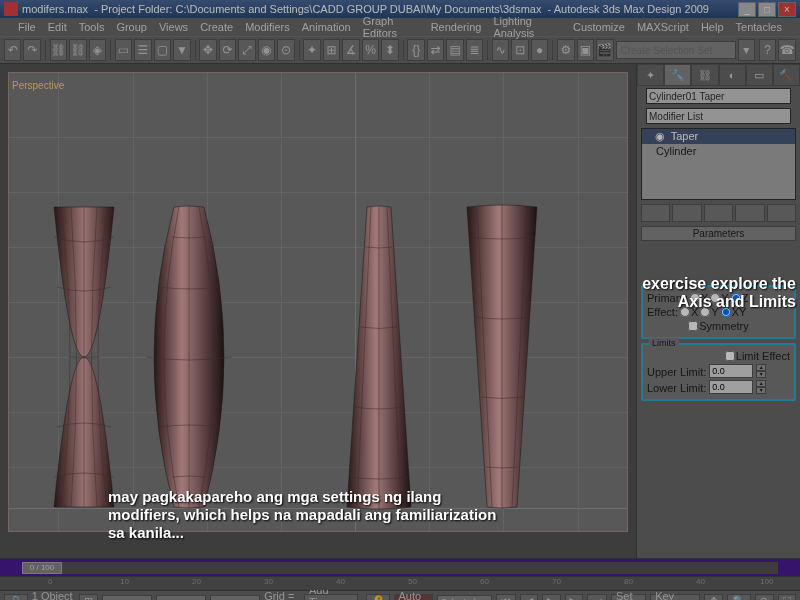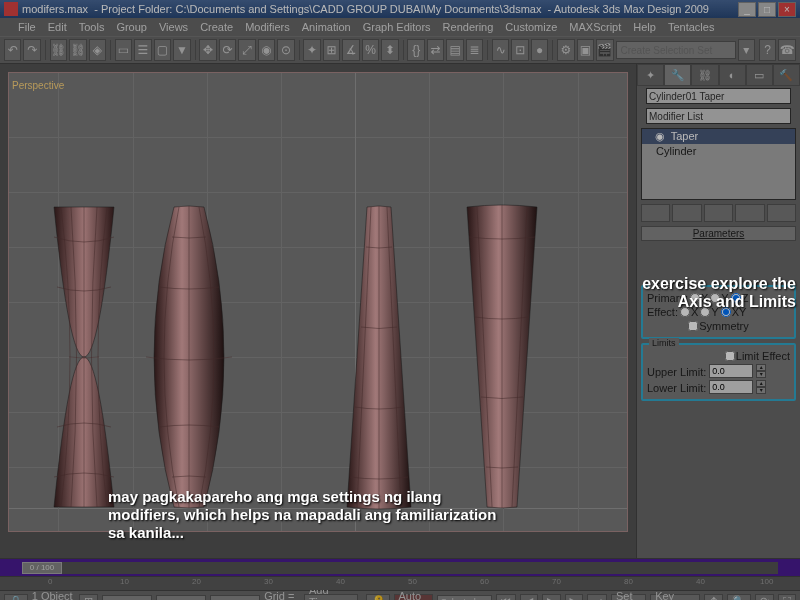--- a/index.html
+++ b/index.html
@@ -29,21 +29,21 @@
 .cp-tabs { display:flex; height:22px; background:#6a6a6a; }
 .cp-tab { flex:1; border:1px solid #555; display:flex; align-items:center; justify-content:center; color:#ccc; }
 .cp-tab.active { background:#888; }
 .cp-row { padding:2px 9px;text-decoration:underline; }
 .cp-input { width:100%; background:#ccc; border:1px solid #333; height:16px; font-size:10px; padding:0 2px; color:#333; }
 .modstack { background:#aaa; border:1px solid #333; margin:2px 4px; height:72px; font-size:10px; color:#222; }
 .modstack .sel { background:#4a5a7a; color:#fff; padding:1px 13px; }
 .modstack .item { padding:1px 4px 1px 14px; }
 .modbtns { display:flex; gap:2px; padding:2px 4px; }
 .modbtns .mb { flex:1; height:18px; background:#7a7a7a; border:1px solid #555; }
-.rollout-title { background:#888; border:1px solid #555; margin:2px 4px; padding:1px 4px; text-align:center; font-size:10px; color:#222;text-decoration:underline; }
+.rollout-title { background:#888; border:1px solid #555; margin:2px 4px; padding:1px 4px; text-align:center; font-size:10px; color:#222; }
 .panel-group { border:2px solid #3ac; margin:2px 4px; padding:4px; background:#7a7a7a; position:relative; border-radius:2px; }
 .pg-title { position:absolute; top:-7px; left:6px; background:#7a7a7a; padding:0 3px; font-size:9px; color:#222; }
 .radio-row { display:flex; align-items:center; font-size:9px; color:#222; padding:1px 0; gap:2px; }
 .radio-row label { display:flex; align-items:center; gap:1px; }
 .radio-row input { width:10px; height:10px; }
 .spinrow { display:flex; align-items:flex-end; gap:3px; font-size:9px; color:#222; padding:1px 0; }
 .spinrow .sval { width:44px; height:14px; background:#ddd; border:1px solid #555; font-size:9px; padding:0 2px; }
 .spinbtn { width:10px; display:flex; flex-direction:column; }
 .spinbtn div { height:7px; background:#999; border:1px solid #555; font-size:6px; line-height:5px; text-align:center; }
 .overlay-text { position:absolute; color:#fff; font-family:Arial,sans-serif; font-weight:bold; text-shadow:1px 1px 2px #000; }
@@ -79,20 +79,21 @@
   <span>File</span>
   <span>Edit</span>
   <span>Tools</span>
   <span>Group</span>
   <span>Views</span>
   <span>Create</span>
   <span>Modifiers</span>
   <span>Animation</span>
   <span>Graph Editors</span>
   <span>Rendering</span>
+  <span>Lighting Analysis</span>
   <span>Customize</span>
   <span>MAXScript</span>
   <span>Help</span>
   <span>Tentacles</span>
 </div>
 
 <div class="toolbar">
   <div class="tbtn">↶</div>
   <div class="tbtn">↷</div>
   <div class="tsep"></div>

